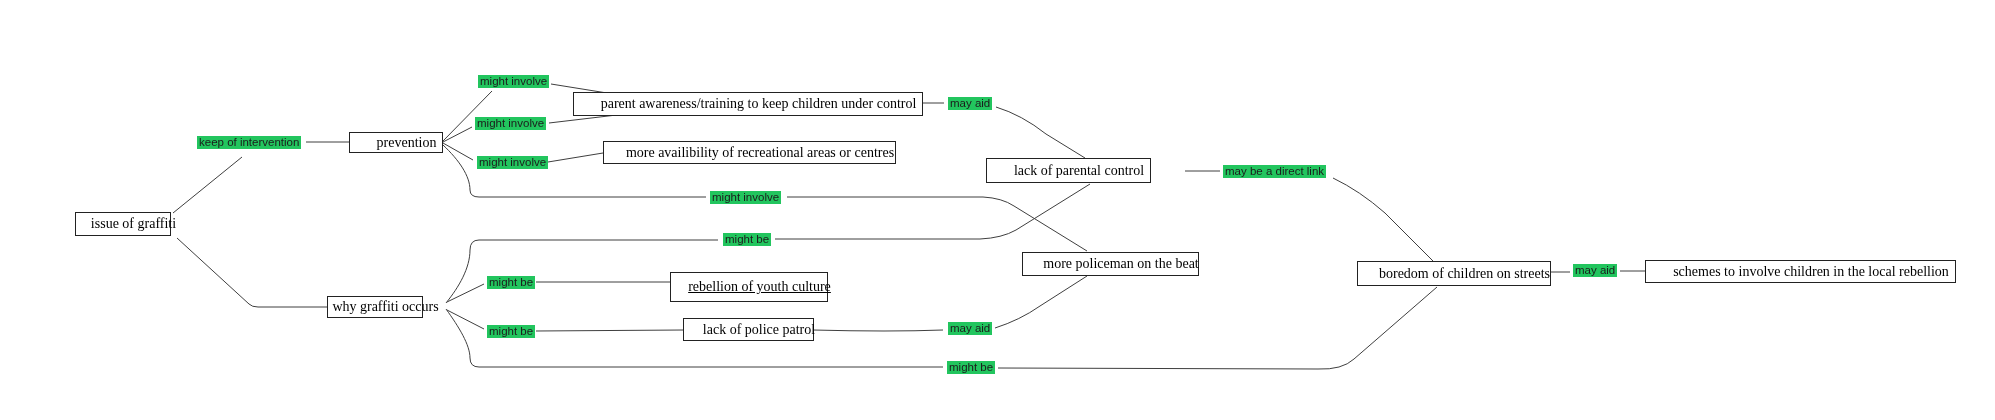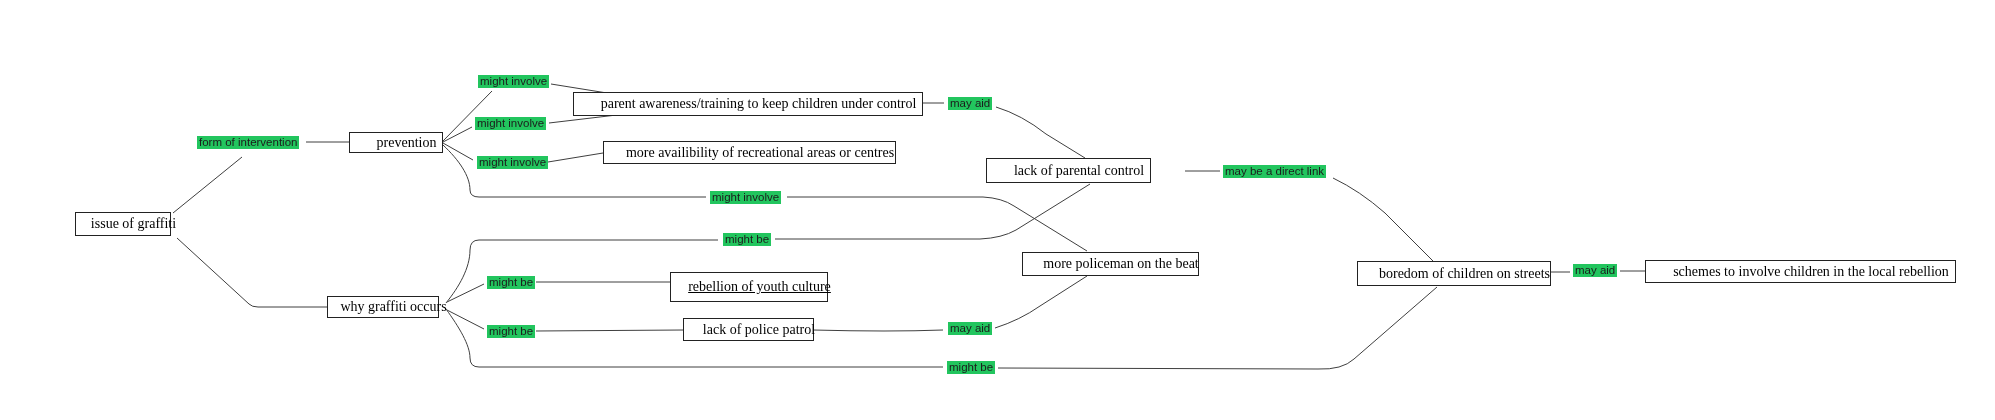--- a/index.html
+++ b/index.html
@@ -91,31 +91,31 @@
 
     <path d="M1185,171 L1220,171"></path>
     <path d="M1333,178 Q1360,191 1385,213 L1433,261"></path>
 
     <path d="M1550,272 L1570,272"></path>
     <path d="M1620,271 L1645,271"></path>
   </svg>
 
   <div class="node" style="left:75px; top:212px; width:96px; height:24px;">issue of graffiti</div>
   <div class="node" style="left:349px; top:132px; width:94px; height:21px;">prevention</div>
-  <div class="node" style="left:327px; top:296px; width:112px; height:22px;">why graffiti occurs</div>
+  <div class="node" style="left:327px; top:296px; width:96px; height:22px;">why graffiti occurs</div>
   <div class="node" style="left:573px; top:92px; width:350px; height:24px;">parent awareness/training to keep children under control</div>
   <div class="node" style="left:603px; top:141px; width:293px; height:23px;">more availibility of recreational areas or centres</div>
   <div class="node" style="left:670px; top:272px; width:158px; height:30px;text-decoration:underline;">rebellion of youth culture</div>
   <div class="node" style="left:683px; top:318px; width:131px; height:23px;">lack of police patrol</div>
   <div class="node" style="left:986px; top:158px; width:165px; height:25px;">lack of parental control</div>
   <div class="node" style="left:1022px; top:252px; width:177px; height:24px;">more policeman on the beat</div>
   <div class="node" style="left:1357px; top:261px; width:194px; height:25px;">boredom of children on streets</div>
   <div class="node" style="left:1645px; top:260px; width:311px; height:23px;">schemes to involve children in the local rebellion</div>
 
-  <span class="elabel" style="left:197px; top:136px;">form of intervention</span>
+  <span class="elabel" style="left:197px; top:136px;">keep of intervention</span>
   <span class="elabel" style="left:478px; top:75px;">might involve</span>
   <span class="elabel" style="left:475px; top:117px;">might involve</span>
   <span class="elabel" style="left:477px; top:156px;">might involve</span>
   <span class="elabel" style="left:710px; top:191px;">might involve</span>
   <span class="elabel" style="left:723px; top:233px;">might be</span>
   <span class="elabel" style="left:487px; top:276px;">might be</span>
   <span class="elabel" style="left:487px; top:325px;">might be</span>
   <span class="elabel" style="left:947px; top:361px;">might be</span>
   <span class="elabel" style="left:948px; top:97px;">may aid</span>
   <span class="elabel" style="left:948px; top:322px;">may aid</span>

